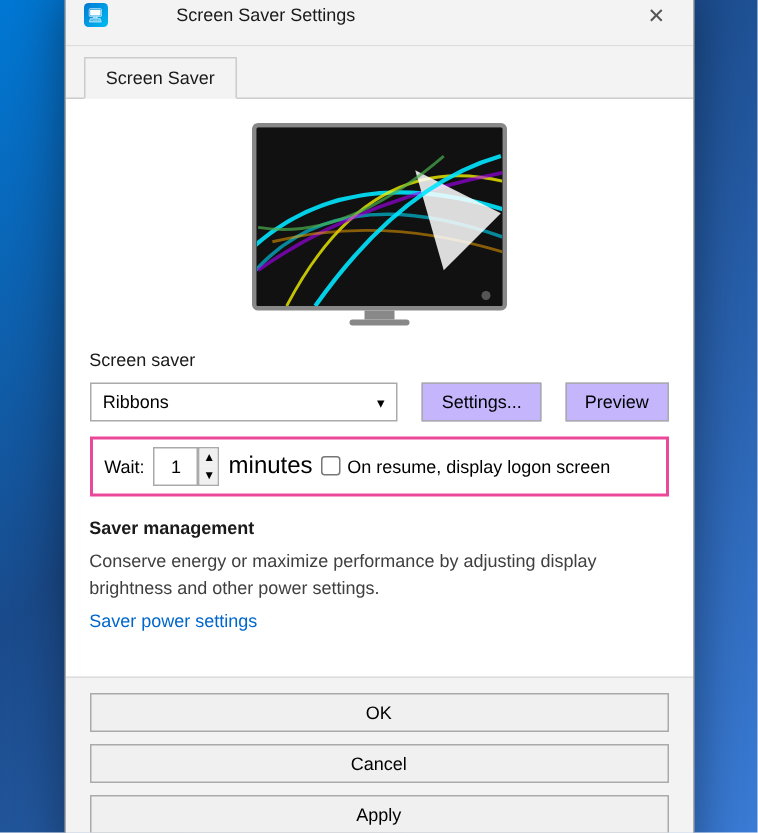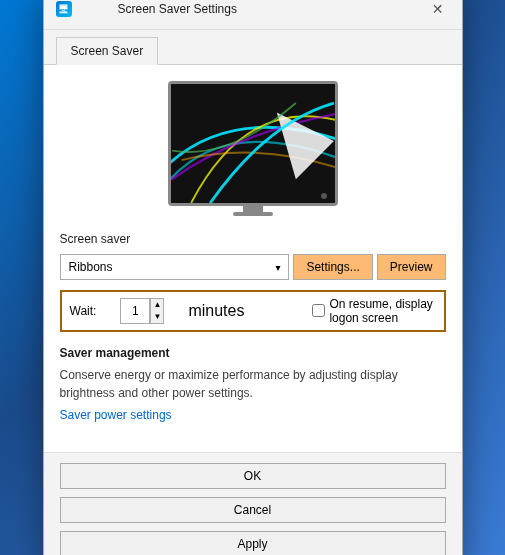--- a/index.html
+++ b/index.html
@@ -148,52 +148,52 @@
 
     .section-label {
       font-size: 12px;
       color: #1a1a1a;
       margin-bottom: 8px;
     }
 
     .screensaver-row {
       display: flex;
       align-items: center;
-      gap: 4px;
+      gap: 16px;
       margin-bottom: 10px;
     }
 
     .dropdown {
       flex: 1;
       padding: 4px 8px;
       border: 1px solid #aaa;
       background: white;
       font-size: 12px;
       display: flex;
       align-items: center;
       justify-content: space-between;
       cursor: pointer;
       height: 26px;
     }
 
     .btn {
       padding: 4px 12px;
       border: 1px solid #aaa;
-      background: #fdba74;
+      background: #c4b5fd;
       font-size: 12px;
       cursor: pointer;
       height: 26px;
       white-space: nowrap;
     }
 
     .wait-row {
       display: flex;
       align-items: center;
-      gap: 24px;
-      border: 2px solid #a16207;
+      gap: 6px;
+      border: 2px solid #ec4899;
       padding: 5px 8px;
       margin-bottom: 14px;
     }
 
     .wait-label { font-size: 12px; }
 
     .spinner-container {
       display: flex;
       flex-direction: column;
       border: 1px solid #aaa;
@@ -230,21 +230,20 @@
     }
 
     .minutes-label { font-size: 16px; }
 
     .checkbox-label {
       display: flex;
       align-items: center;
       gap: 4px;
       font-size: 12px;
       cursor: pointer;
-      margin-left: 44px;
     }
 
     .checkbox-label input[type="checkbox"] {
       margin: 0;
       cursor: pointer;
     }
 
     .power-section {
       margin-bottom: 14px;
     }

